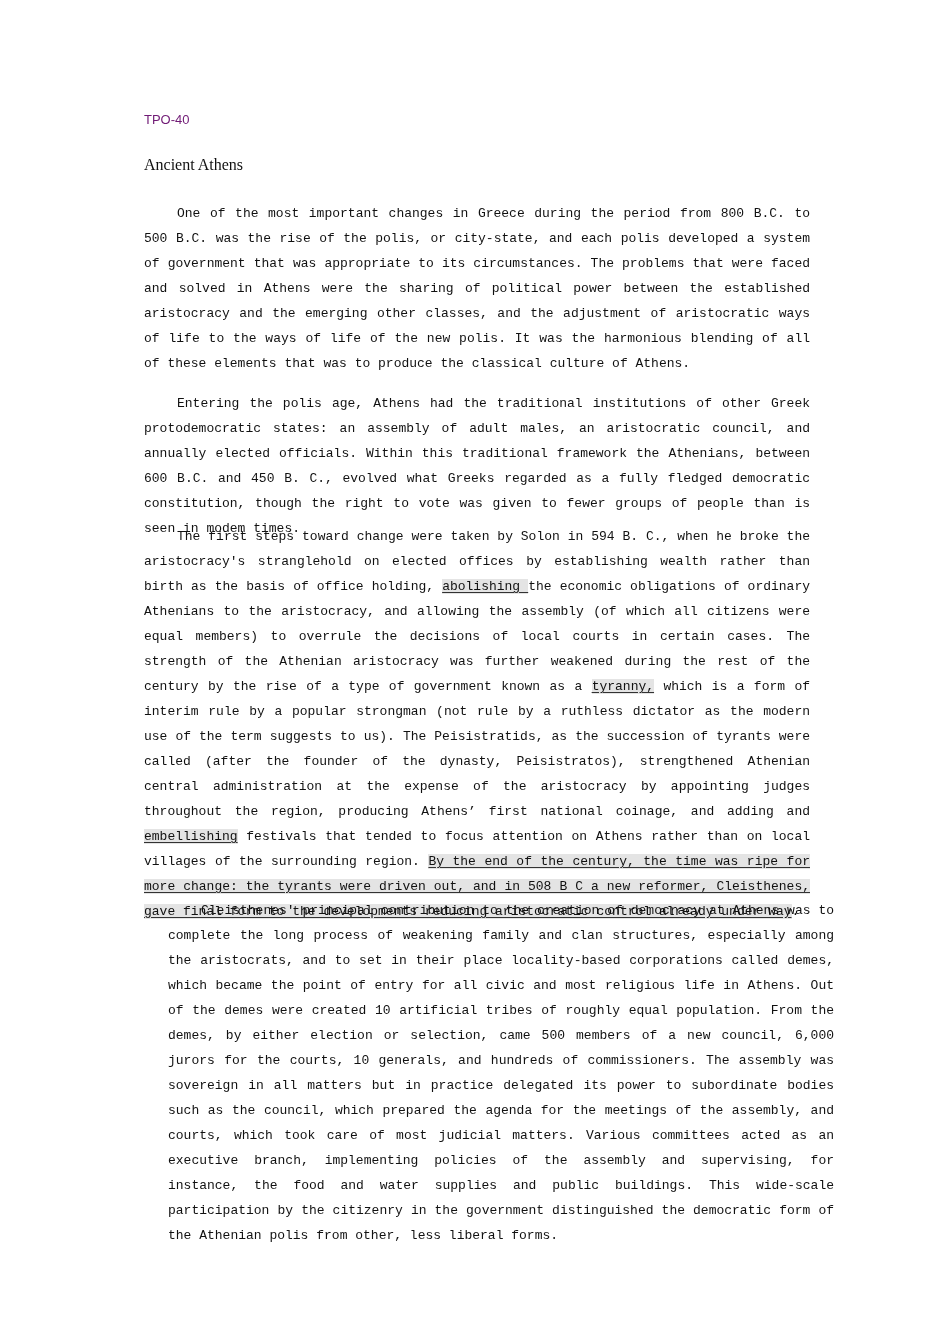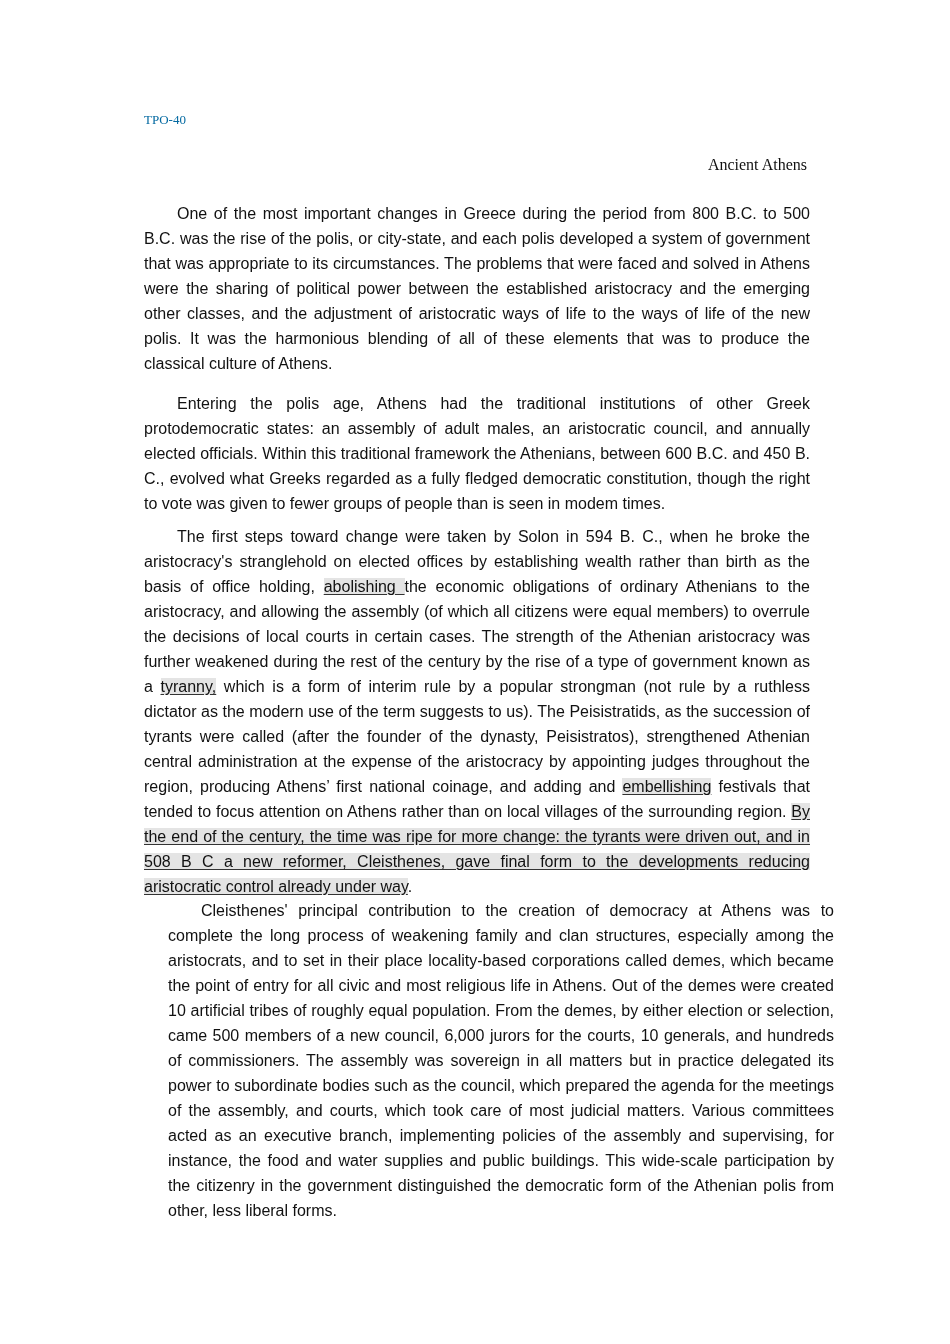--- a/index.html
+++ b/index.html
@@ -11,41 +11,41 @@
       width: 950px;
       height: 1344px;
       position: relative;
       overflow: hidden;
       color: #111111;
     }
     .doc-label {
       position: absolute;
       left: 144px;
       top: 112px;
-      font-family: Liberation Serif, serif;
+      font-family: Liberation Sans, sans-serif;
       font-size: 13px;
-      color: #0369a1;
+      color: #701a75;
       letter-spacing: 0px;
     }
     .doc-title {
       position: absolute;
       left: 144px;
       width: 663px;
       top: 156px;
-      text-align: right;
+      text-align: left;
       font-family: "Liberation Serif", serif;
       font-size: 16px;
       color: #111111;
     }
     .para {
       position: absolute;
       left: 144px;
       width: 666px;
-      font-family: Liberation Sans, sans-serif;
-      font-size: 16px;
+      font-family: Liberation Mono, monospace;
+      font-size: 13px;
       line-height: 25px;
       text-align: justify;
       text-indent: 33px;
       margin: 0;
       color: #111111;
     }
     .p1 { top: 201px; }
     .p2 { top: 391px; }
     .p3 { top: 524px; }
     .p4 { top: 898px; margin-left: 24px; }

